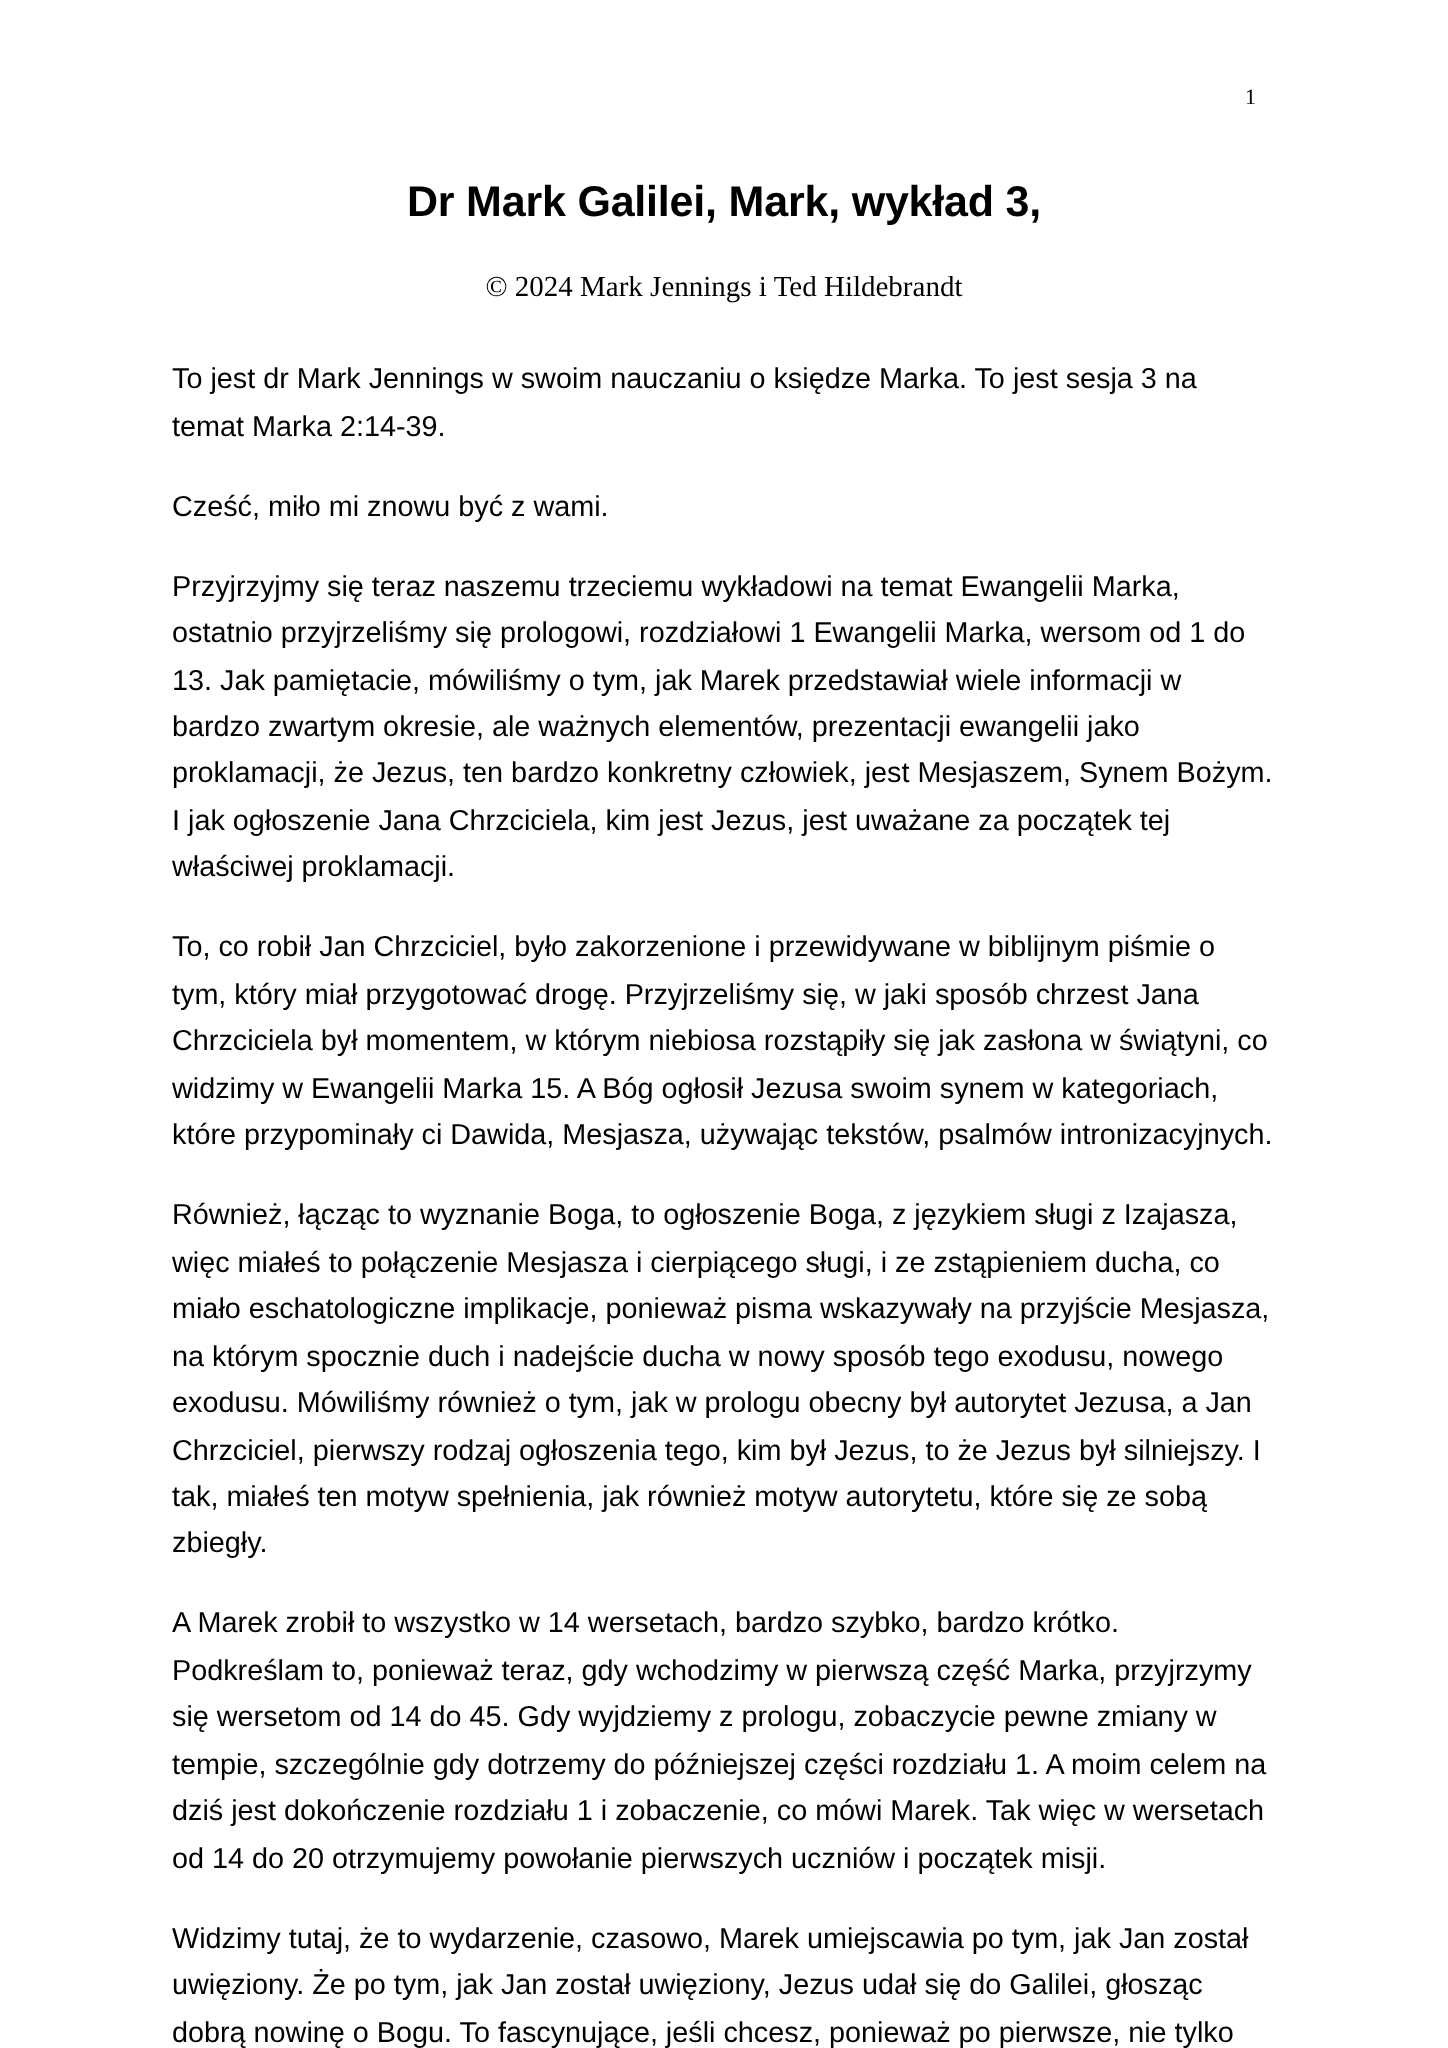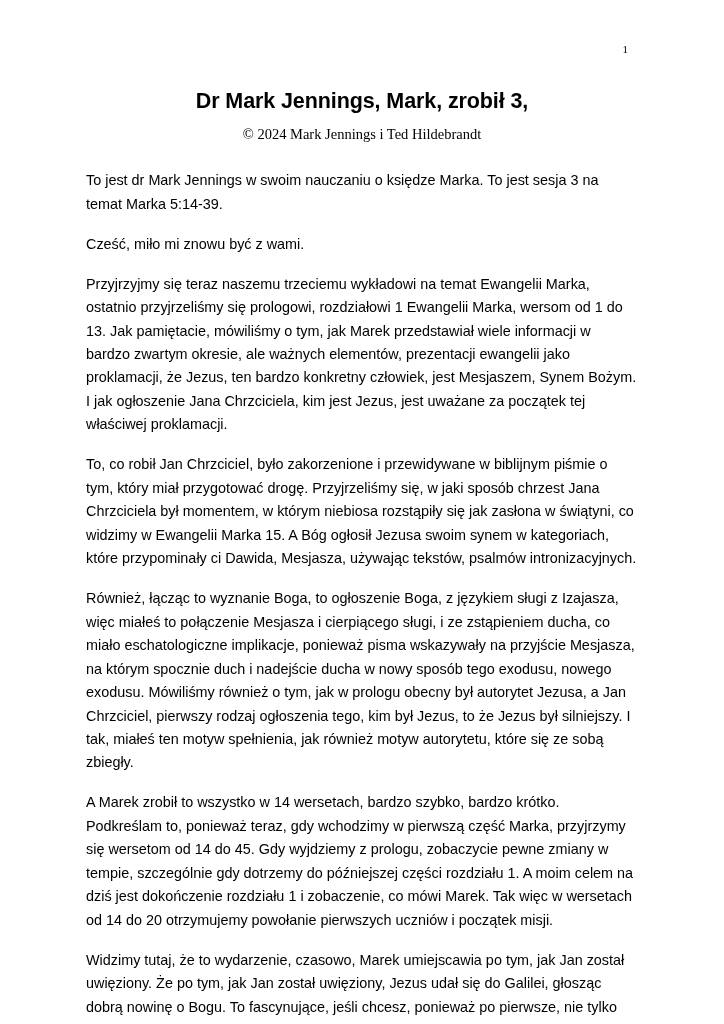--- a/index.html
+++ b/index.html
@@ -45,21 +45,21 @@
     margin: 0;
     letter-spacing: -0.1px;
   }
   .doc-title .line2 {
     display: block;
   }
   .copyright {
     text-align: center;
     font-family: "Liberation Serif", serif;
     font-size: 14.5px;
-    margin-top: 9px;
+    margin-top: 19px;
     margin-bottom: 0;
   }
   .body-text {
     margin-top: 26px;
   }
   .body-text p {
     font-family: "Liberation Sans", sans-serif;
     font-size: 14.4px;
     line-height: 1.63;
     margin: 0 0 16.5px 0;
@@ -73,27 +73,27 @@
 </head>
 <body>
 
 <div class="page">
 
   <div class="page-number">1</div>
 
   <div class="content">
 
     <h1 class="doc-title">
-      <span>Dr Mark Jennings, Mark, zrobił 3,</span>
+      <span>Dr Mark Galilei, Mark, wykład 3,</span>
     </h1>
 
     <div class="copyright">© 2024 Mark Jennings i Ted Hildebrandt</div>
 
     <div class="body-text">
-      <p>To jest dr Mark Jennings w swoim nauczaniu o księdze Marka. To jest sesja 3 na temat Marka 5:14-39.</p>
+      <p>To jest dr Mark Jennings w swoim nauczaniu o księdze Marka. To jest sesja 3 na temat Marka 2:14-39.</p>
       <p>Cześć, miło mi znowu być z wami.</p>
       <p>Przyjrzyjmy się teraz naszemu trzeciemu wykładowi na temat Ewangelii Marka, ostatnio przyjrzeliśmy się prologowi, rozdziałowi 1 Ewangelii Marka, wersom od 1 do 13. Jak pamiętacie, mówiliśmy o tym, jak Marek przedstawiał wiele informacji w bardzo zwartym okresie, ale ważnych elementów, prezentacji ewangelii jako proklamacji, że Jezus, ten bardzo konkretny człowiek, jest Mesjaszem, Synem Bożym. I jak ogłoszenie Jana Chrzciciela, kim jest Jezus, jest uważane za początek tej właściwej proklamacji.</p>
       <p>To, co robił Jan Chrzciciel, było zakorzenione i przewidywane w biblijnym piśmie o tym, który miał przygotować drogę. Przyjrzeliśmy się, w jaki sposób chrzest Jana Chrzciciela był momentem, w którym niebiosa rozstąpiły się jak zasłona w świątyni, co widzimy w Ewangelii Marka 15. A Bóg ogłosił Jezusa swoim synem w kategoriach, które przypominały ci Dawida, Mesjasza, używając tekstów, psalmów intronizacyjnych.</p>
       <p>Również, łącząc to wyznanie Boga, to ogłoszenie Boga, z językiem sługi z Izajasza, więc miałeś to połączenie Mesjasza i cierpiącego sługi, i ze zstąpieniem ducha, co miało eschatologiczne implikacje, ponieważ pisma wskazywały na przyjście Mesjasza, na którym spocznie duch i nadejście ducha w nowy sposób tego exodusu, nowego exodusu. Mówiliśmy również o tym, jak w prologu obecny był autorytet Jezusa, a Jan Chrzciciel, pierwszy rodzaj ogłoszenia tego, kim był Jezus, to że Jezus był silniejszy. I tak, miałeś ten motyw spełnienia, jak również motyw autorytetu, które się ze sobą zbiegły.</p>
       <p>A Marek zrobił to wszystko w 14 wersetach, bardzo szybko, bardzo krótko. Podkreślam to, ponieważ teraz, gdy wchodzimy w pierwszą część Marka, przyjrzymy się wersetom od 14 do 45. Gdy wyjdziemy z prologu, zobaczycie pewne zmiany w tempie, szczególnie gdy dotrzemy do późniejszej części rozdziału 1. A moim celem na dziś jest dokończenie rozdziału 1 i zobaczenie, co mówi Marek. Tak więc w wersetach od 14 do 20 otrzymujemy powołanie pierwszych uczniów i początek misji.</p>
       <p>Widzimy tutaj, że to wydarzenie, czasowo, Marek umiejscawia po tym, jak Jan został uwięziony. Że po tym, jak Jan został uwięziony, Jezus udał się do Galilei, głosząc dobrą nowinę o Bogu. To fascynujące, jeśli chcesz, ponieważ po pierwsze, nie tylko</p>
     </div>
 
   </div>
 </div>

